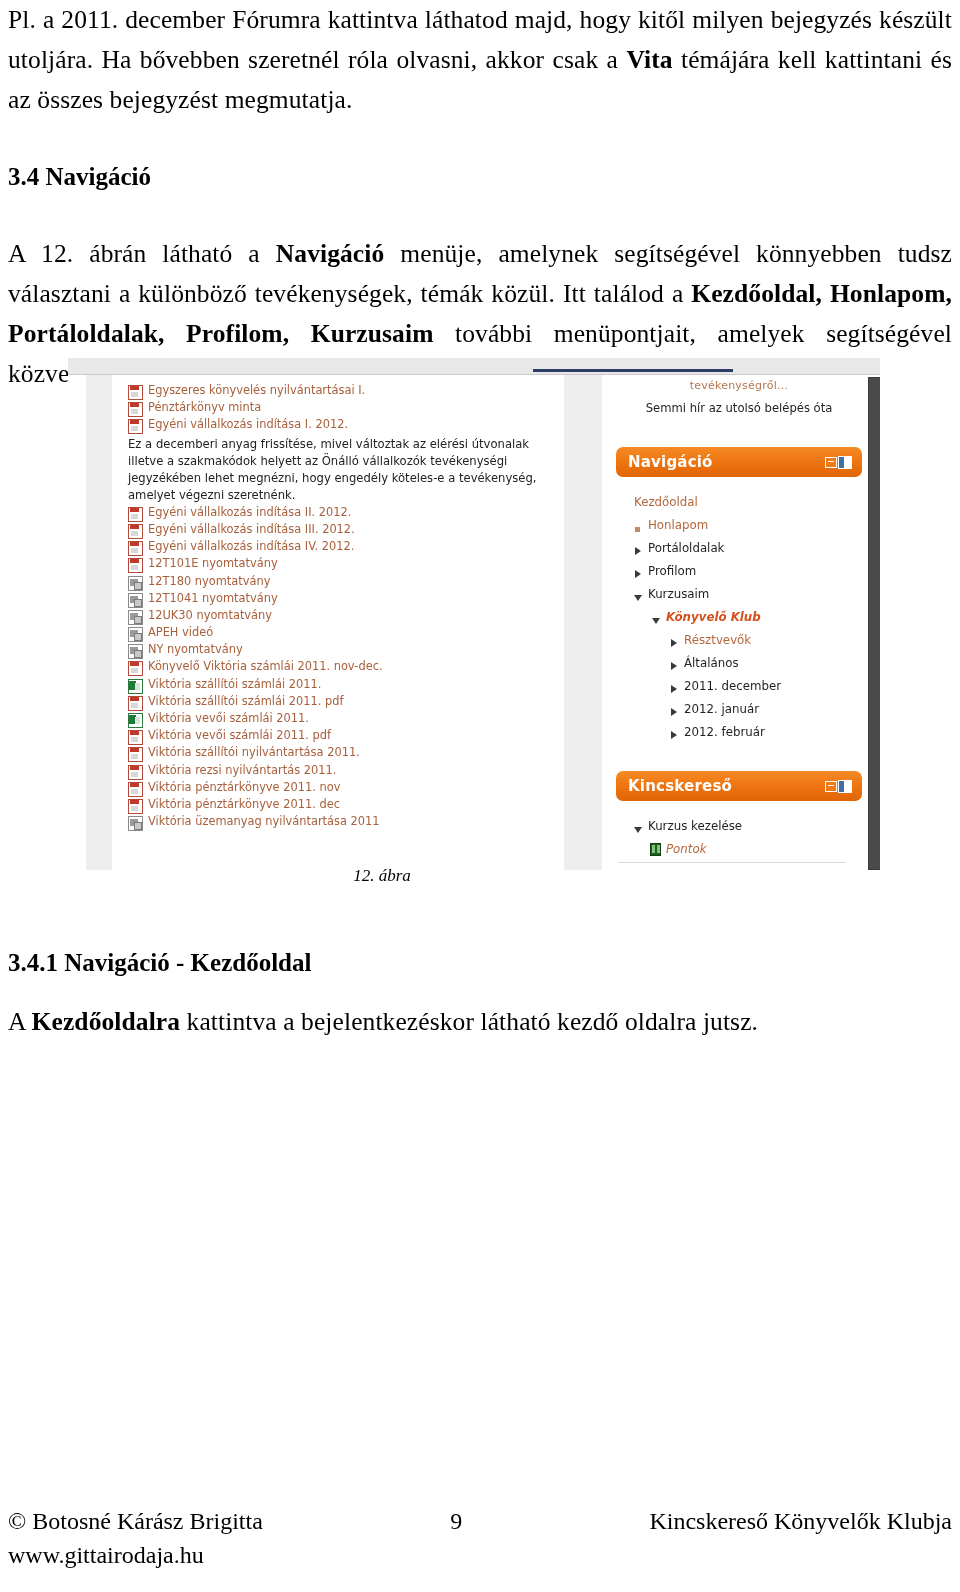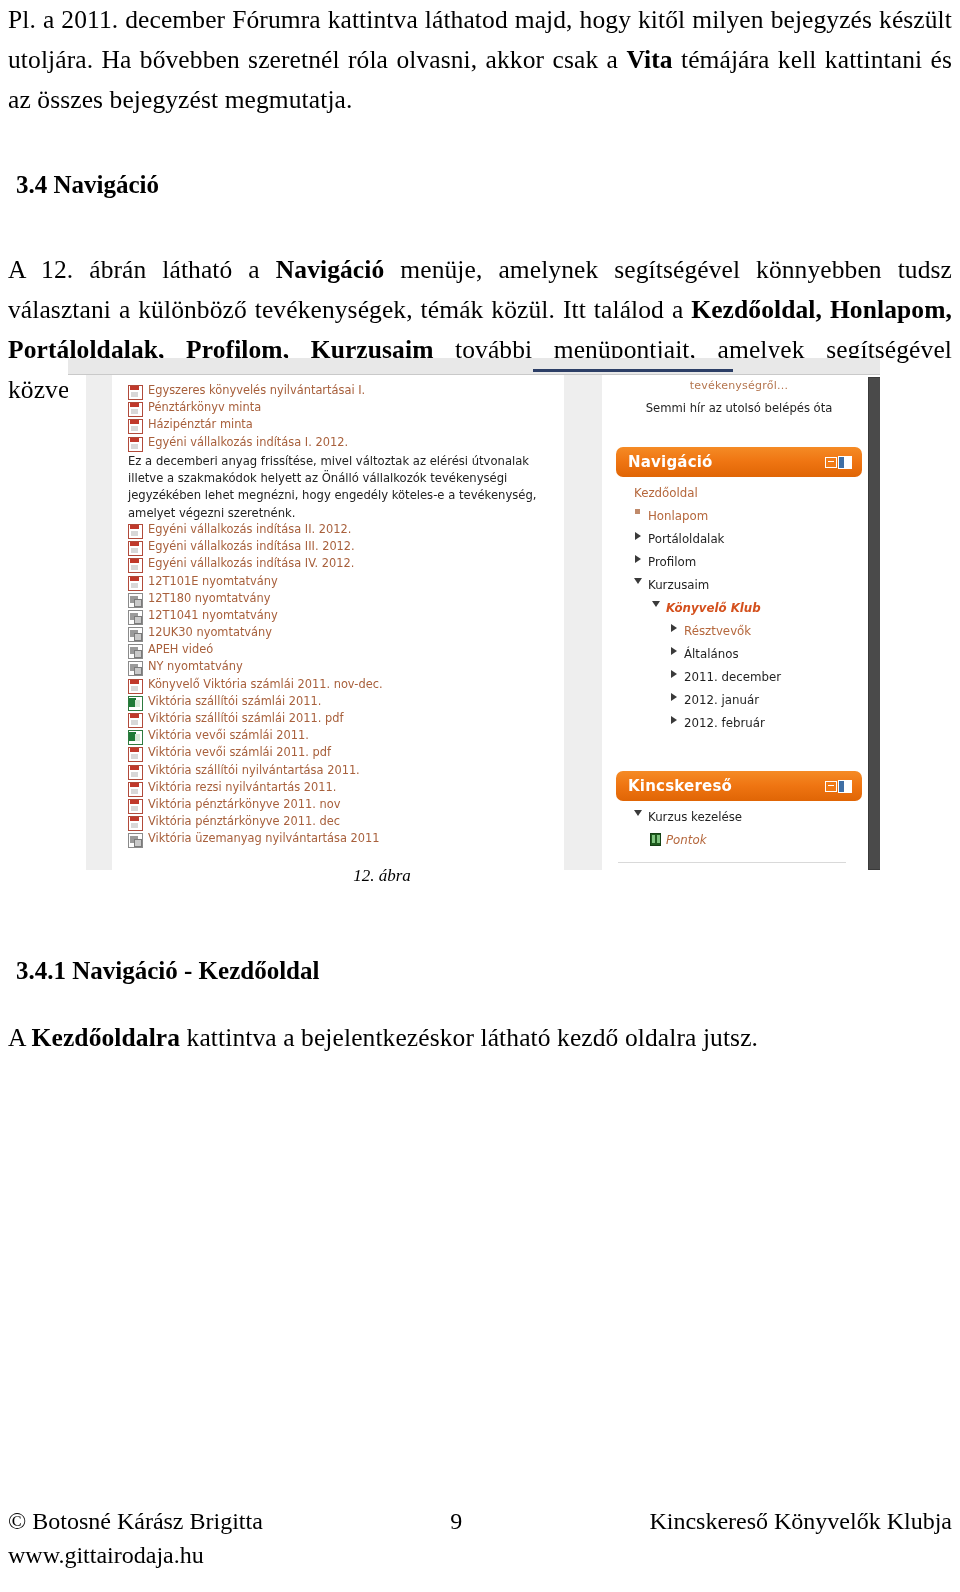--- a/index.html
+++ b/index.html
@@ -37,21 +37,21 @@
     line-height: 40px;
     text-align: justify;
     text-justify: inter-word;
     letter-spacing: 0.1px;
   }
   p.para b { font-weight: bold; }
 
   .para-intro { margin-top: 2px; }
 
   h2.heading {
-    margin: 8px;
+    margin: 0;
     font-size: 25px;
     font-weight: bold;
     line-height: 34px;
   }
 
   .spacer-40 { height: 40px; }
   .spacer-22 { height: 22px; }
 
   
   .figure-wrap {
@@ -286,21 +286,21 @@
     width: 5px; height: 11px;
     background: #3f6fa5;
   }
 
   .tree {
     margin-top: 9px;
     padding-left: 2px;
   }
   .tree-row {
     display: flex;
-    align-items: flex-start;
+    align-items: flex-end;
     height: 23px;
     font-size: 11.8px;
     white-space: nowrap;
   }
   .tw-arrow {
     width: 11px;
     flex: 0 0 11px;
     margin-right: 5px;
     display: flex;
     align-items: center;
@@ -418,24 +418,20 @@
 
         <div class="filelist">
           <div id="file-list-1">
               <div class="file-row">
                 <span class="file-icon ico-pdf"></span>
                 <span class="file-label">Egyszeres könyvelés nyilvántartásai I.</span>
               </div>
               <div class="file-row">
                 <span class="file-icon ico-pdf"></span>
                 <span class="file-label">Pénztárkönyv minta</span>
-              </div>
-              <div class="file-row">
-                <span class="file-icon ico-pdf"></span>
-                <span class="file-label">Házipénztár minta</span>
               </div>
               <div class="file-row">
                 <span class="file-icon ico-pdf"></span>
                 <span class="file-label">Egyéni vállalkozás indítása I. 2012.</span>
               </div>
             </div>
           <div class="note-block">Ez a decemberi anyag frissítése, mivel változtak az elérési útvonalak illetve a szakmakódok helyett az Önálló vállalkozók tevékenységi jegyzékében lehet megnézni, hogy engedély köteles-e a tevékenység, amelyet végezni szeretnénk.</div>
           <div id="file-list-2">
               <div class="file-row">
                 <span class="file-icon ico-pdf"></span>

